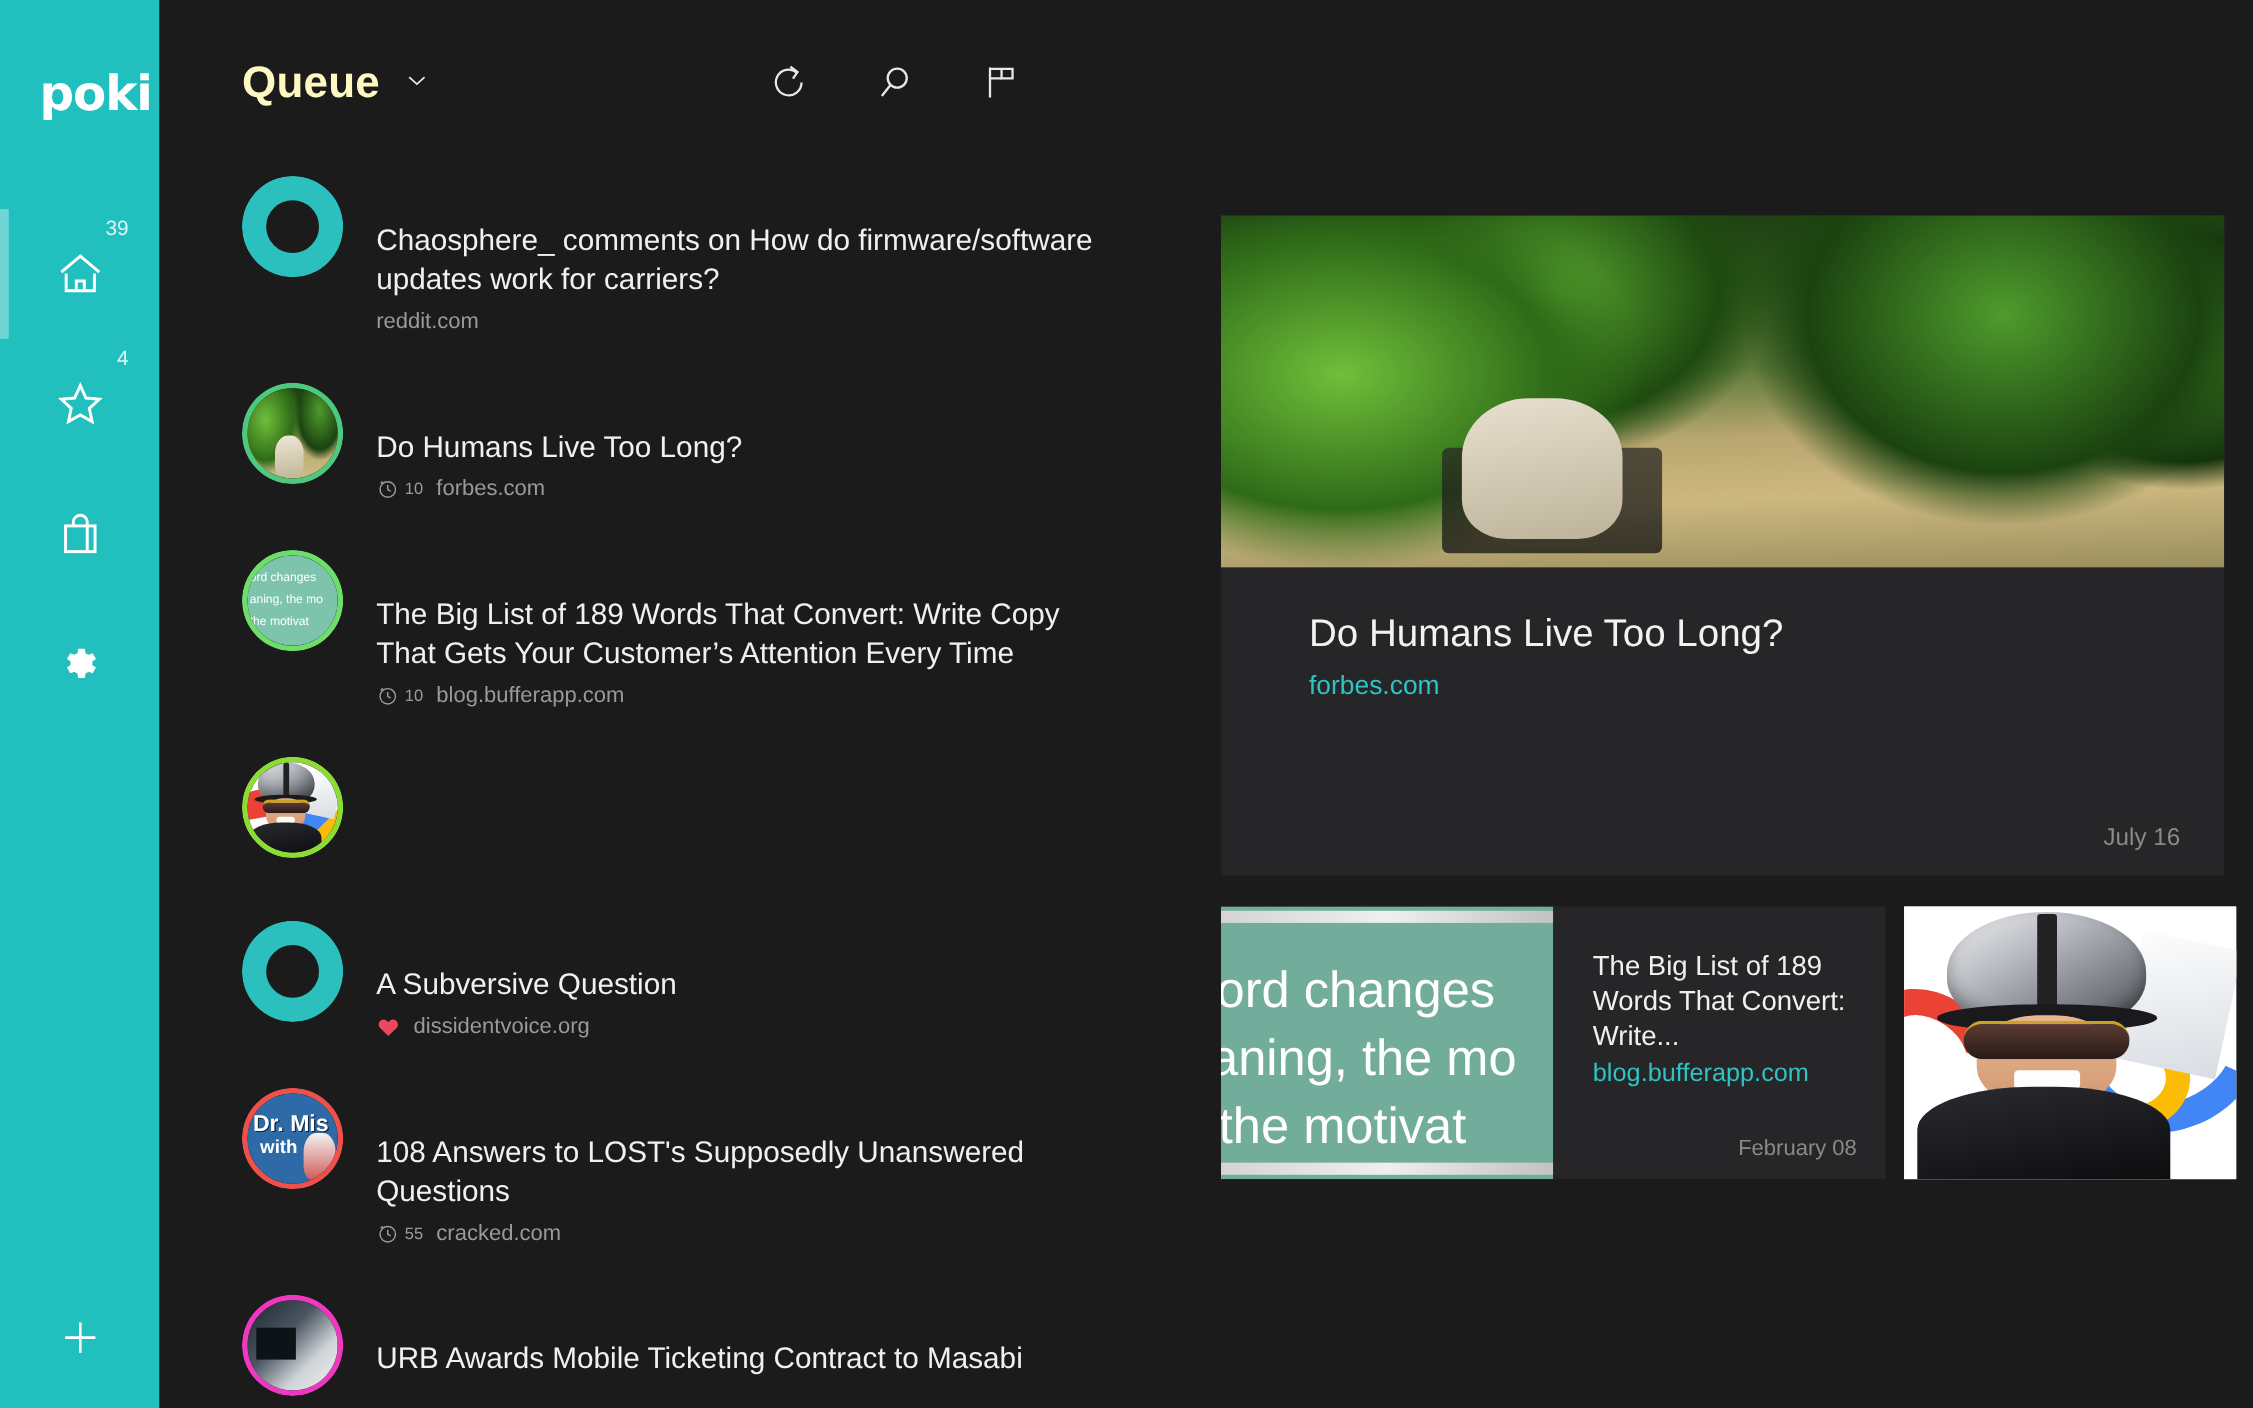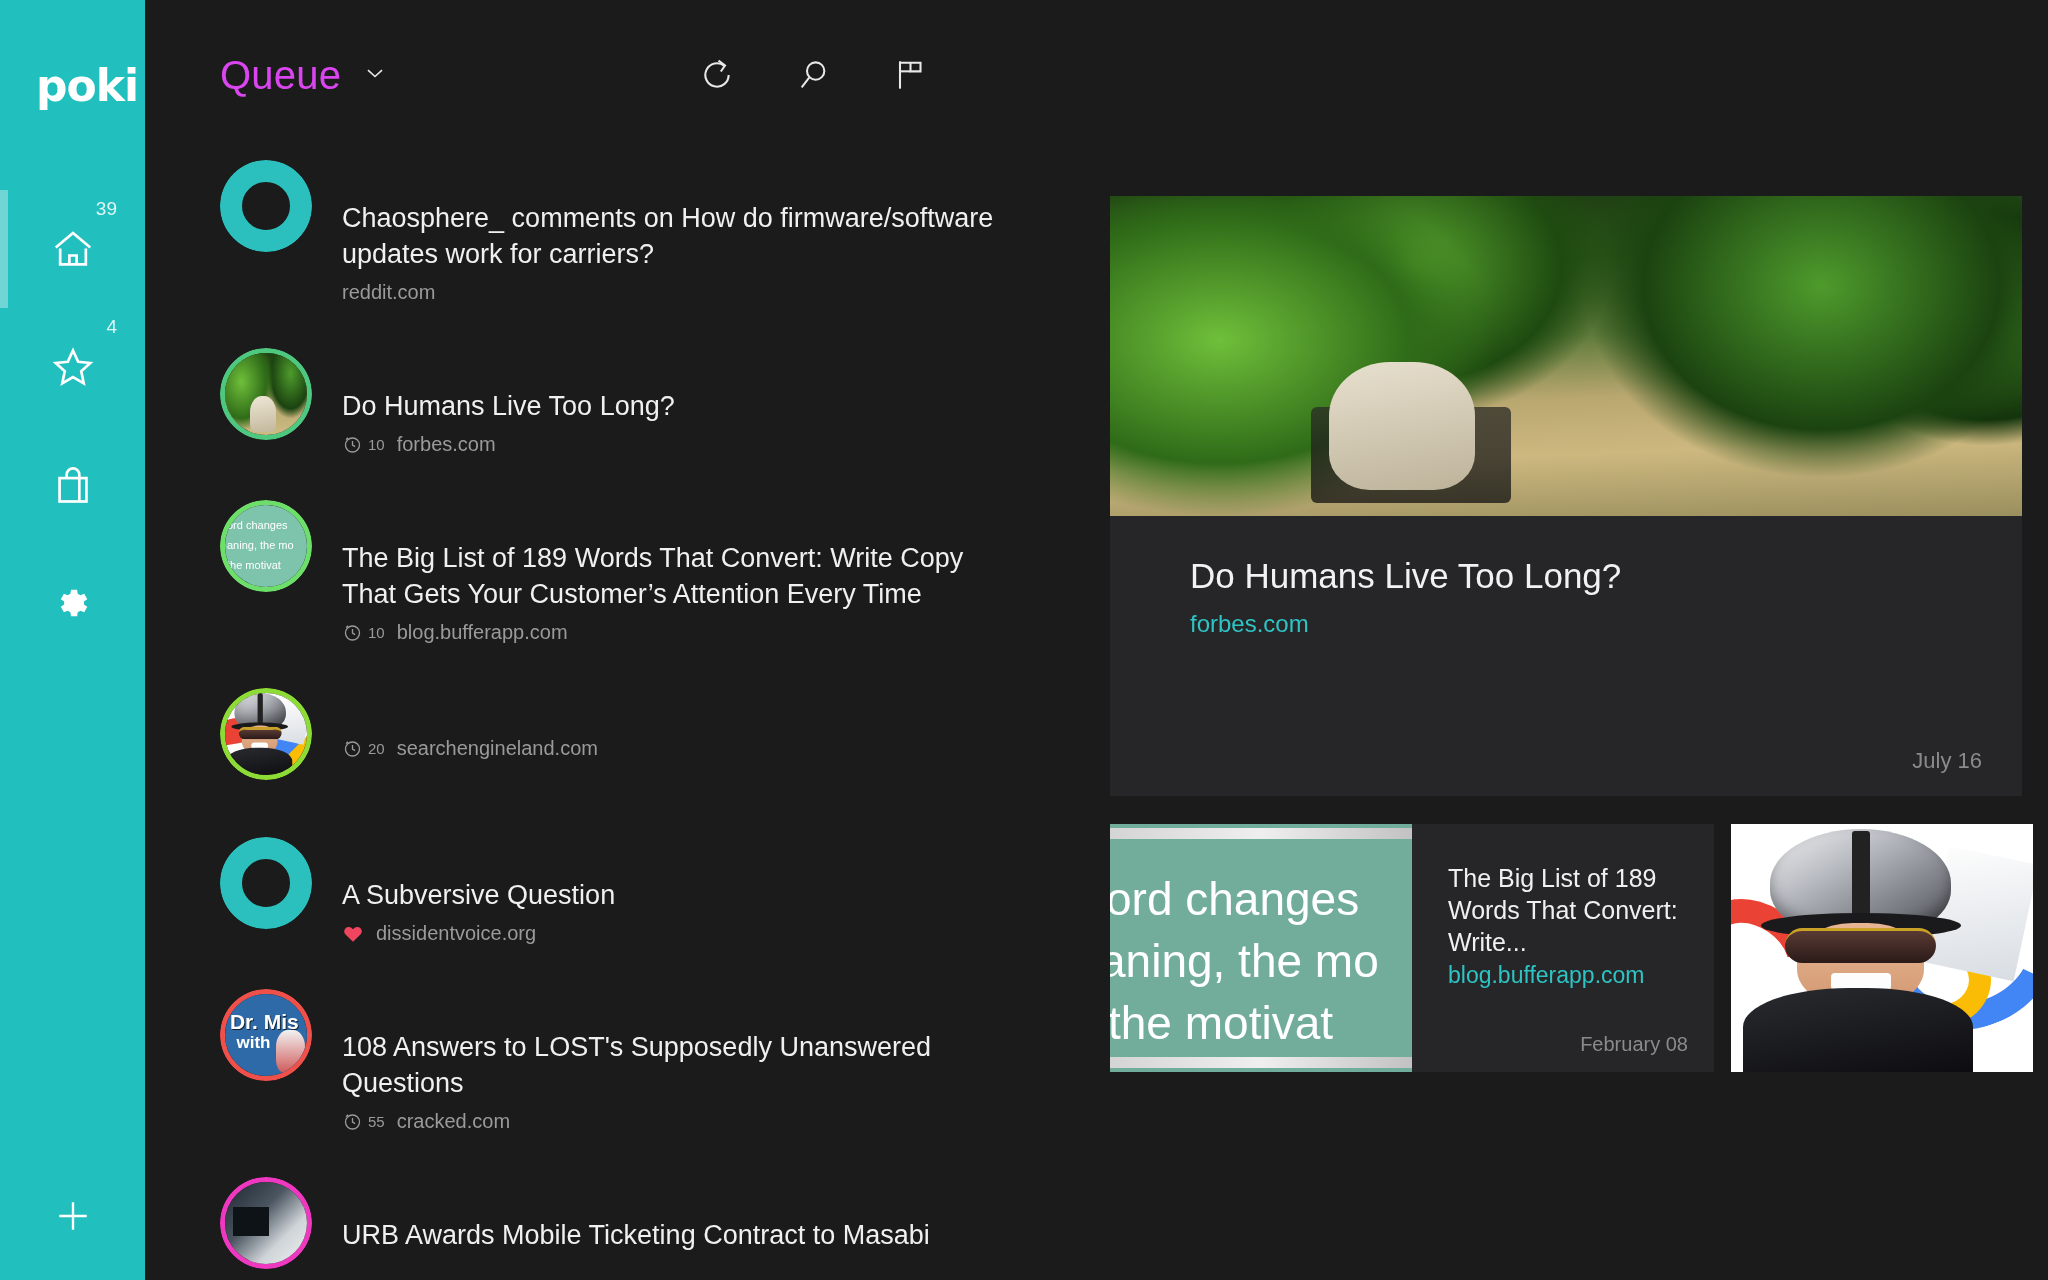--- a/index.html
+++ b/index.html
@@ -58,23 +58,23 @@
     position:relative;
     height:1280px;
     overflow:hidden;
   }
   .topbar {
     height:150px;
     display:flex; align-items:center;
     padding-left:75px; padding-right:60px;
   }
   .qtitle {
-    color:#d946ef;
+    color:#fef9c3;
     font-size:40px;
-    font-weight:400;
+    font-weight:700;
     font-family:"Liberation Sans", sans-serif;
     letter-spacing:.2px;
   }
   .chev { margin-left:20px; display:inline-block; }
   .topicons {
     margin-left:auto;
     display:flex; align-items:center; gap:56px;
     padding-right:46px;
   }
   .topicons svg { display:block; }
@@ -529,29 +529,20 @@
                 <div class="visorline"></div>
                 <div class="brim"></div>
                 <div class="face"></div>
                 <div class="shades"></div>
                 <div class="teeth"></div>
                 <div class="jacket"></div>
               </div>
             </div>
           </div>
           <div class="rowbody">
-            <div class="rowmeta">
-              <svg class="clock" width="21" height="21" viewBox="0 0 24 24" fill="none" stroke="#9a9a9a" stroke-width="1.5">
-                <circle cx="12" cy="12.6" r="8"></circle>
-                <path d="M12 8v4.6l3 1.8"></path>
-                <path d="M4.6 6.2 7 4.4"></path>
-              </svg>
-              <span class="mins">20</span>
-              <span class="dom">searchengineland.com</span>
-            </div>
           </div>
         </div>
         <div class="row">
           <div class="avatar ring-only">
             <div class="ring" style="border-color:#2bc0bd;"></div>
           </div>
           <div class="rowbody">
             <div class="rowtitle">A Subversive Question</div>
             <div class="rowmeta">
               <svg class="heart" width="22" height="22" viewBox="0 0 24 24" fill="#f0455e">

